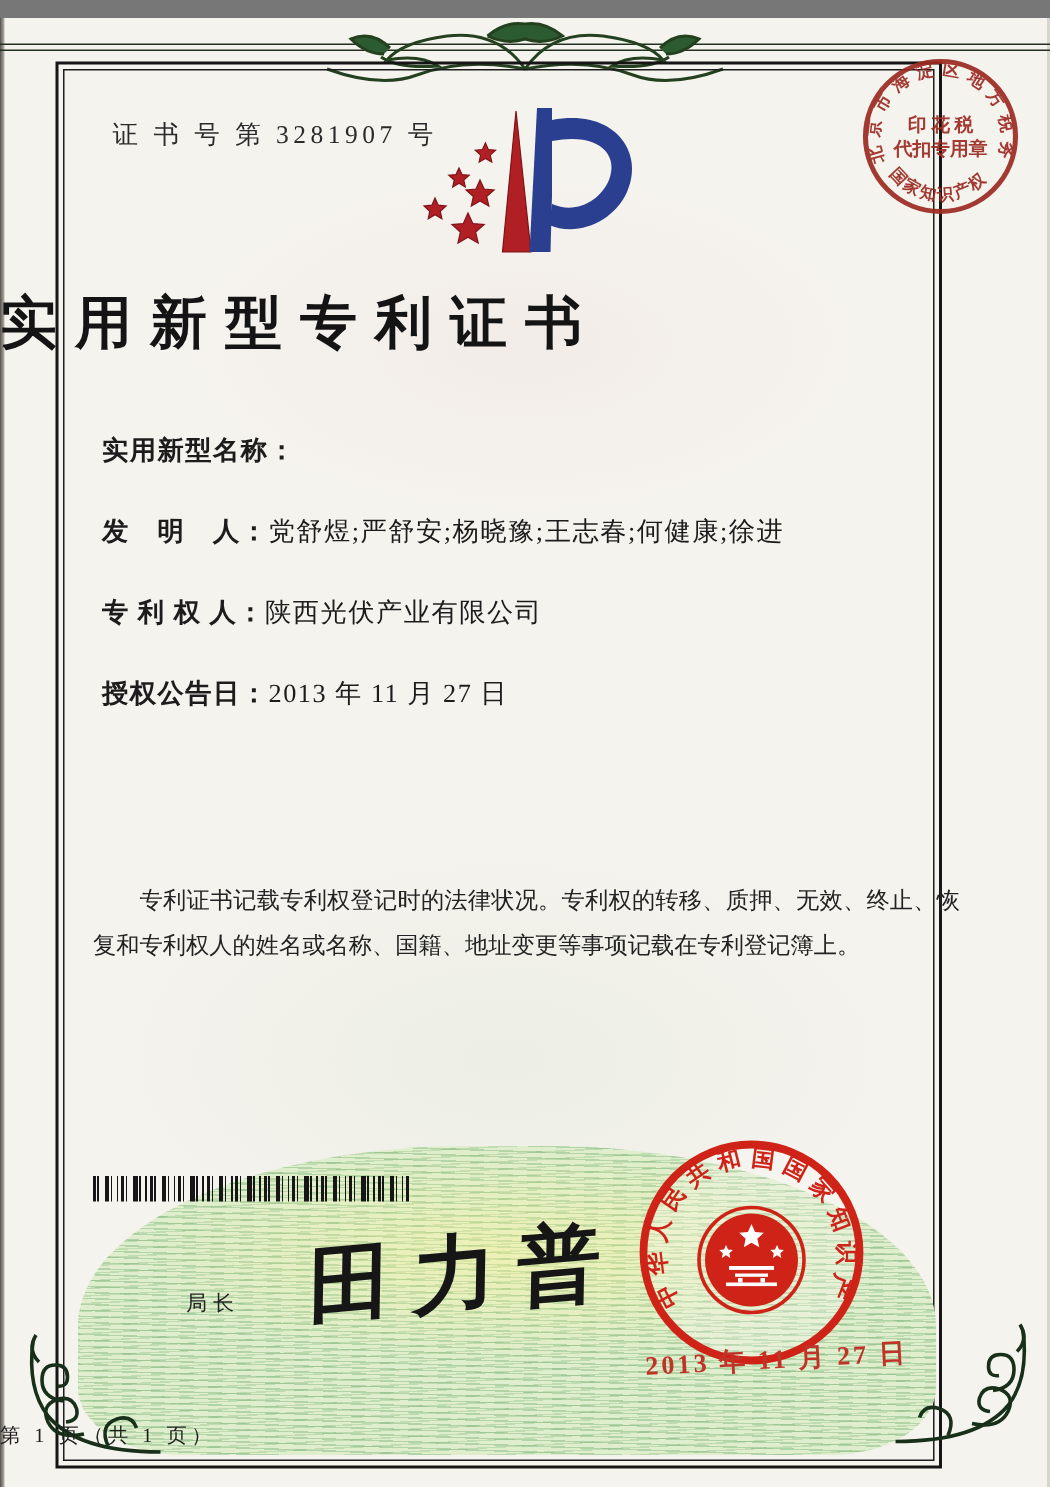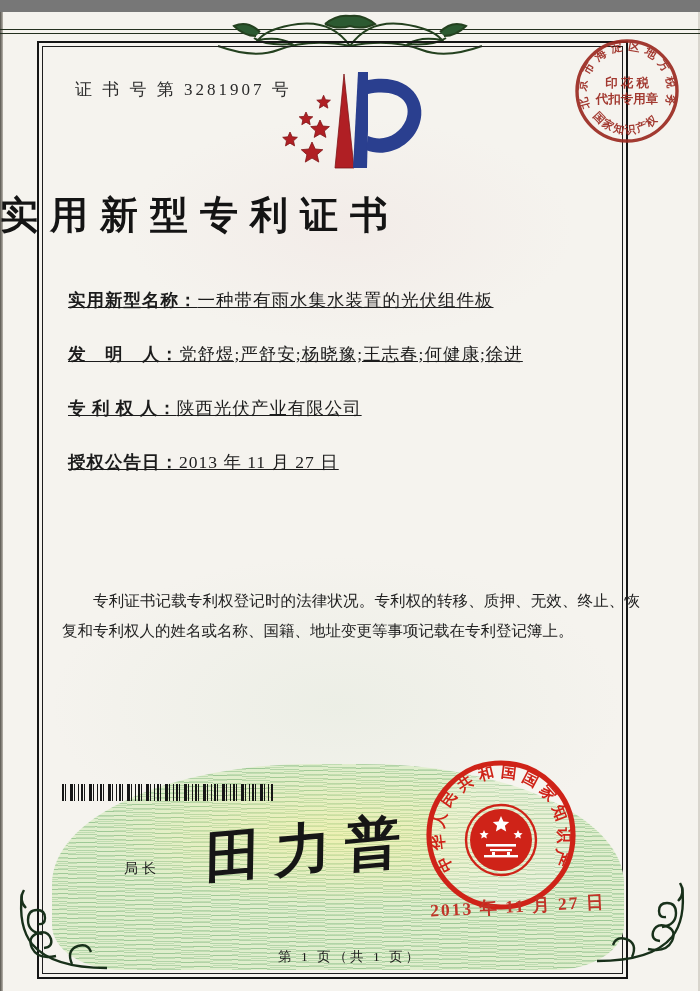--- a/index.html
+++ b/index.html
@@ -32,21 +32,21 @@
 
   .logo { position:absolute; left:268px; top:56px; }
 
   .stamp { position:absolute; left:551px; top:22px; z-index:6; opacity:.92; }
   .stamp text { font-family:"Liberation Serif","DejaVu Serif",serif; }
 
   .title { position:absolute; left:0; top:178px; width:100%; 
            font-size:38px; font-weight:bold; letter-spacing:12px; color:#141414; }
 
   .fields { position:absolute; left:68px; top:276px; width:540px; }
-  .field-row { display:flex; align-items:baseline; font-size:17.5px; height:54px;text-decoration:underline; }
+  .field-row { display:flex; align-items:baseline; font-size:17.5px; height:54px; }
   .field-label { white-space:pre; font-weight:600; letter-spacing:1px; }
   .field-value { letter-spacing:1px; }
 
   .body-text { position:absolute; left:62px; top:574px; width:578px;
                font-size:15.5px; line-height:1.93; text-align:justify; color:#222; }
   .body-text p { text-indent:2em; }
 
   .guilloche { position:absolute; left:52px; top:752px; width:572px; height:206px; z-index:1;
     background:
       radial-gradient(ellipse 60% 50% at 50% 35%, rgba(240,240,150,.55), rgba(190,225,170,.25) 70%),
@@ -67,21 +67,21 @@
 
   .signer { position:absolute; left:124px; top:848px; z-index:3; font-size:14px; letter-spacing:4px; color:#222; }
   .signature { position:absolute; left:205px; top:800px; z-index:3; font-size:56px; font-weight:bold;
                transform:rotate(-5deg) skewX(-6deg); letter-spacing:14px; color:#161616; }
 
   .seal { position:absolute; left:420px; top:744px; z-index:4; }
   .seal text { font-family:"Liberation Serif","DejaVu Serif",serif; }
   .seal-date { position:absolute; left:430px; top:882px; z-index:5; color:#c03428; font-size:17.5px;
                font-weight:bold; letter-spacing:2px; transform:rotate(-3deg); }
 
-  .footer { position:absolute; left:0; top:936px; width:100%; text-align:center; z-index:3;
+  .footer { position:absolute; left:0; top:936px; width:100%; text-align:left; z-index:3;
             font-size:13.5px; letter-spacing:3px; color:#1e1e1e; }
 
   .flourish-bl { position:absolute; left:12px;  top:852px; z-index:2; }
   .flourish-br { position:absolute; left:592px; top:845px; z-index:2; transform:scaleX(-1); }
 </style>
 </head>
 <body>
 
 <div class="page">
 
@@ -133,21 +133,20 @@
     <text font-size="11" fill="#9c2b22" font-weight="bold">
       <textPath href="#stampBottom" startOffset="0" textLength="86" lengthAdjust="spacing">国家知识产权局</textPath>
     </text>
   </svg>
 
   <div class="title">实用新型专利证书</div>
 
   <div class="fields">
     <div class="field-row">
       <span class="field-label">实用新型名称：</span>
-      <span class="field-value">一种带有雨水集水装置的光伏组件板</span>
     </div>
     <div class="field-row">
       <span class="field-label">发　明　人：</span>
       <span class="field-value">党舒煜;严舒安;杨晓豫;王志春;何健康;徐进</span>
     </div>
     <div class="field-row">
       <span class="field-label">专 利 权 人：</span>
       <span class="field-value">陕西光伏产业有限公司</span>
     </div>
     <div class="field-row">

